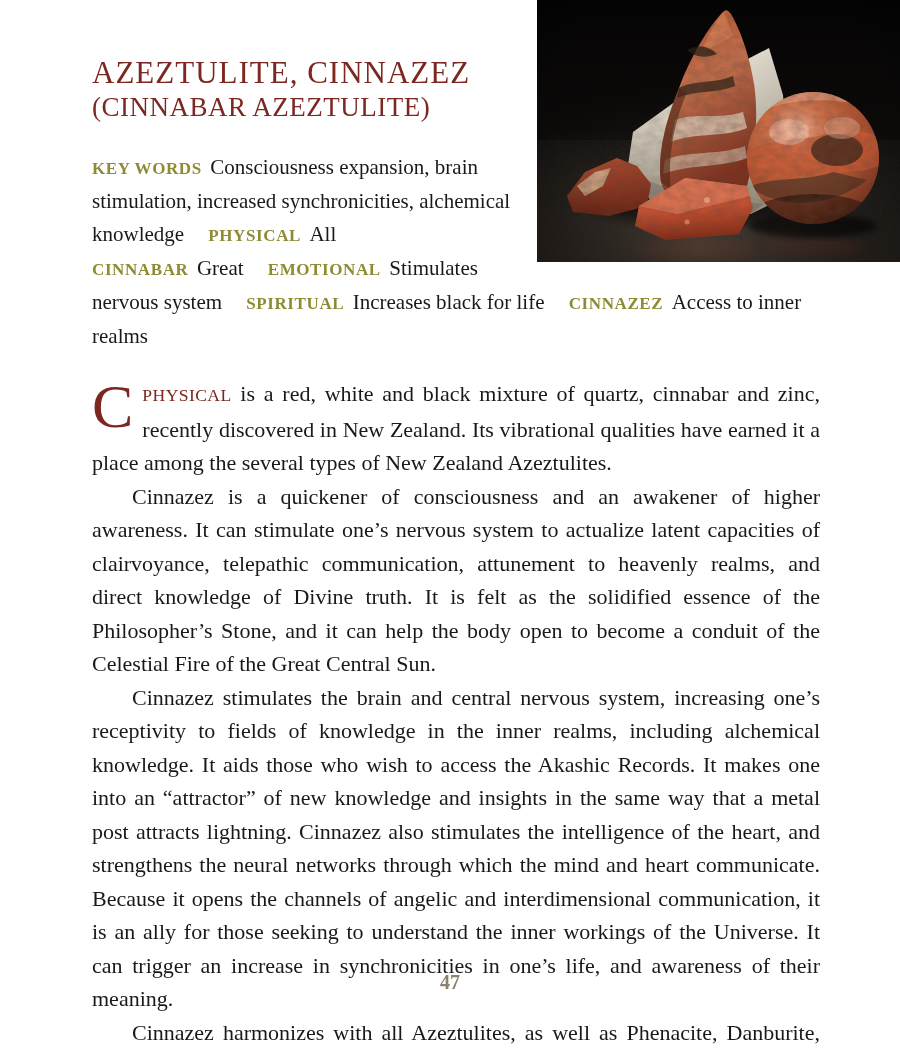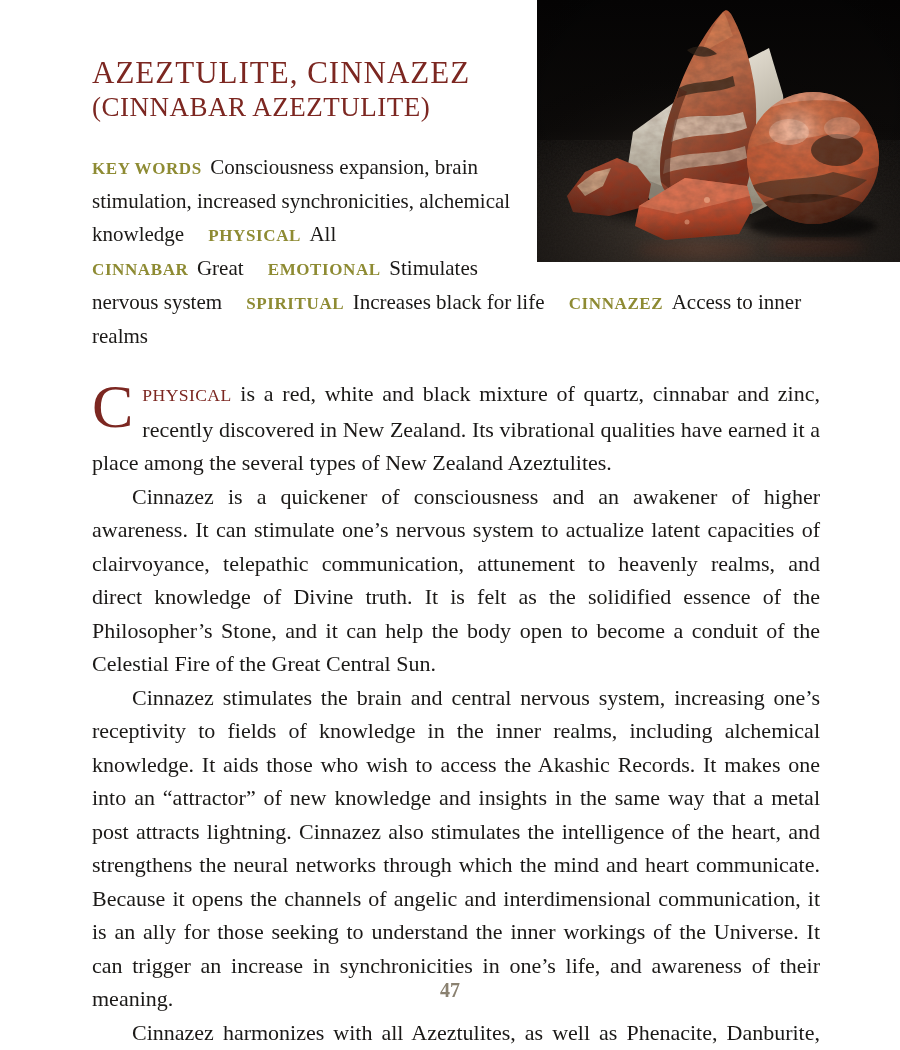--- a/index.html
+++ b/index.html
@@ -77,21 +77,21 @@
   }
   .smallcaps {
     font-size: 0.8em;
     letter-spacing: 0.4px;
     color: var(--title-color, #7c2721);
   }
   
   .pagenum {
     position: absolute;
     left: 0; right: 0;
-    bottom: 48px;
+    bottom: 56px;
     text-align: center;
     font-weight: bold;
     font-size: 20px;
     color: var(--pagenum-color, #8a8170);
   }
 </style>
 </head>
 <body>
 
 <div class="page">

